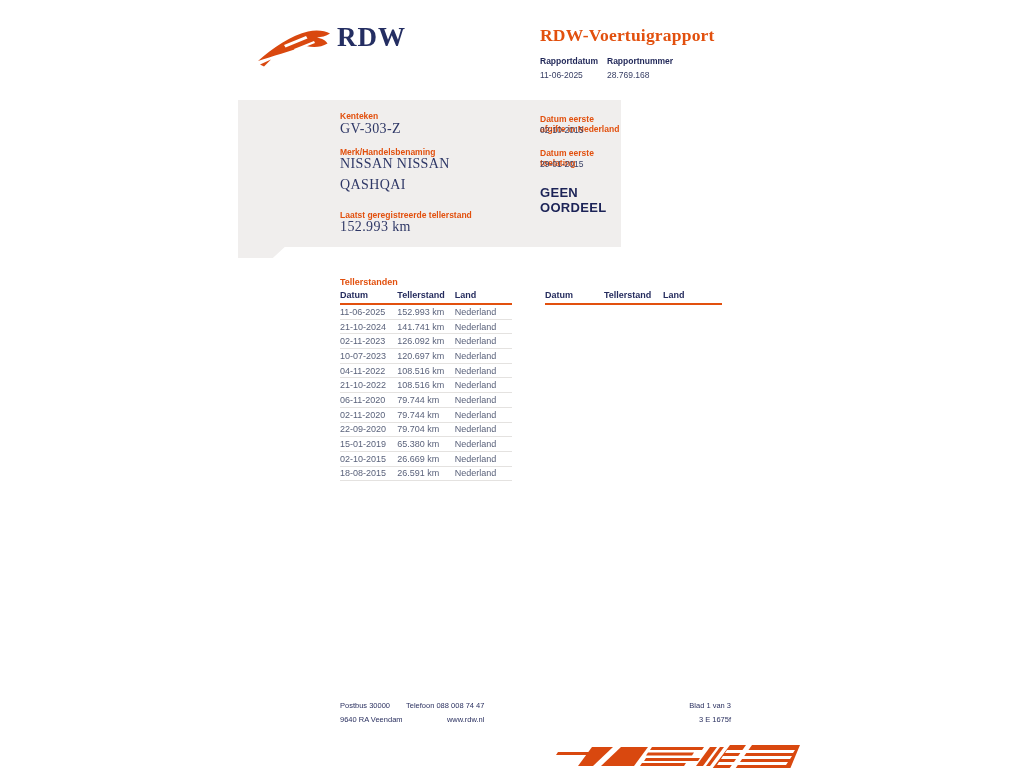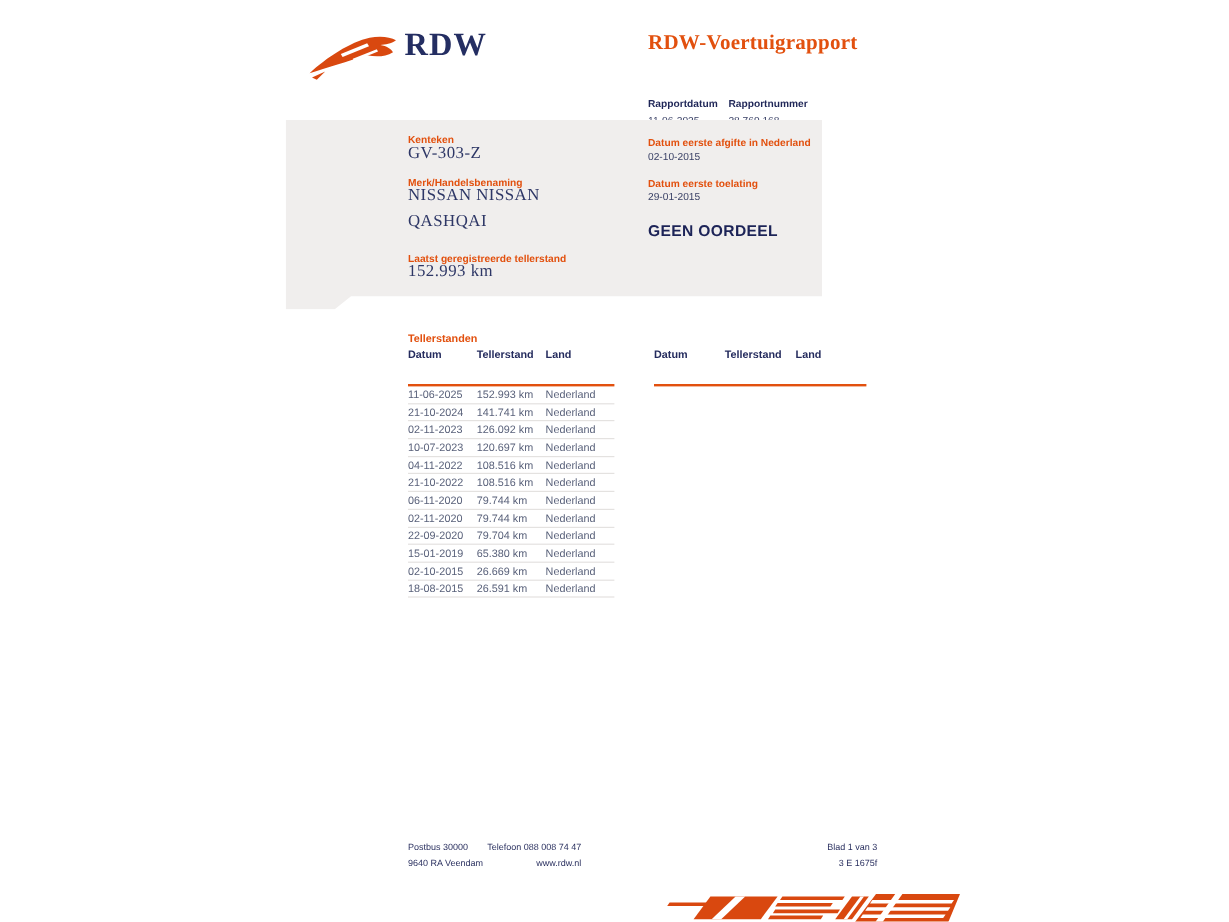--- a/index.html
+++ b/index.html
@@ -19,28 +19,28 @@
     left:337px; top:22px;
     font-family:"Liberation Serif", serif; font-weight:bold;
     font-size:27px; letter-spacing:1px; color:#242e62;
   }
   .doc-title {
     left:540px; top:25px;
     font-family:Liberation Serif, serif; font-weight:bold;
     font-size:17.5px; letter-spacing:.2px; color:#e2500e;
   }
   .meta-col { top:56px; }
-  .meta-col .lbl { font-size:8.5px; font-weight:bold; color:#1f2657;margin-top:25px; }
+  .meta-col .lbl { font-size:8.5px; font-weight:bold; color:#1f2657; }
   .meta-col .val { font-size:8.5px; color:#3a4166; margin-top:4px; }
   .meta-1 { left:540px; }
   .meta-2 { left:607px; }
 
   
   .vbox {
-    left:238px; top:100px; width:447px; height:158px;
+    left:238px; top:100px; width:383px; height:158px;
     background:#f0eeed;
     clip-path:polygon(0 0,100% 0,100% 93%,12.2% 93%,9.1% 100%,0 100%);
   }
   .vbox .olbl { position:absolute; font-size:8.5px; font-weight:bold; color:#e2500e; }
   .vbox .serifval {
     position:absolute; font-family:"Liberation Serif", serif;
     font-size:14px; color:#2e3766; letter-spacing:.4px;
   }
   .vbox .sansval { position:absolute; font-size:8.5px; color:#3a4166; }
   .oordeel {
@@ -53,21 +53,21 @@
   }
 
   
   .section-title { left:340px; top:277px; font-size:9px; font-weight:bold; color:#e2500e; }
   .mtable { position:absolute; top:290px; }
   .mtable.t1 { left:340px; width:172px; }
   .mtable.t2 { left:545px; width:177px; }
   .thead {
     display:grid; grid-template-columns:1fr 1fr 1fr;
     font-size:9px; font-weight:bold; color:#252c5e;
-    padding-bottom:20px; border-bottom:2px solid #e2500e;
+    padding-bottom:3px; border-bottom:2px solid #e2500e;
   }
   .trow {
     display:grid; grid-template-columns:1fr 1fr 1fr;
     height:14.7px; align-items:center;
     font-size:9px; color:#5a627b;
     border-bottom:1px solid #e4e2e0;
   }
   .r { text-align:left; }
 
   

